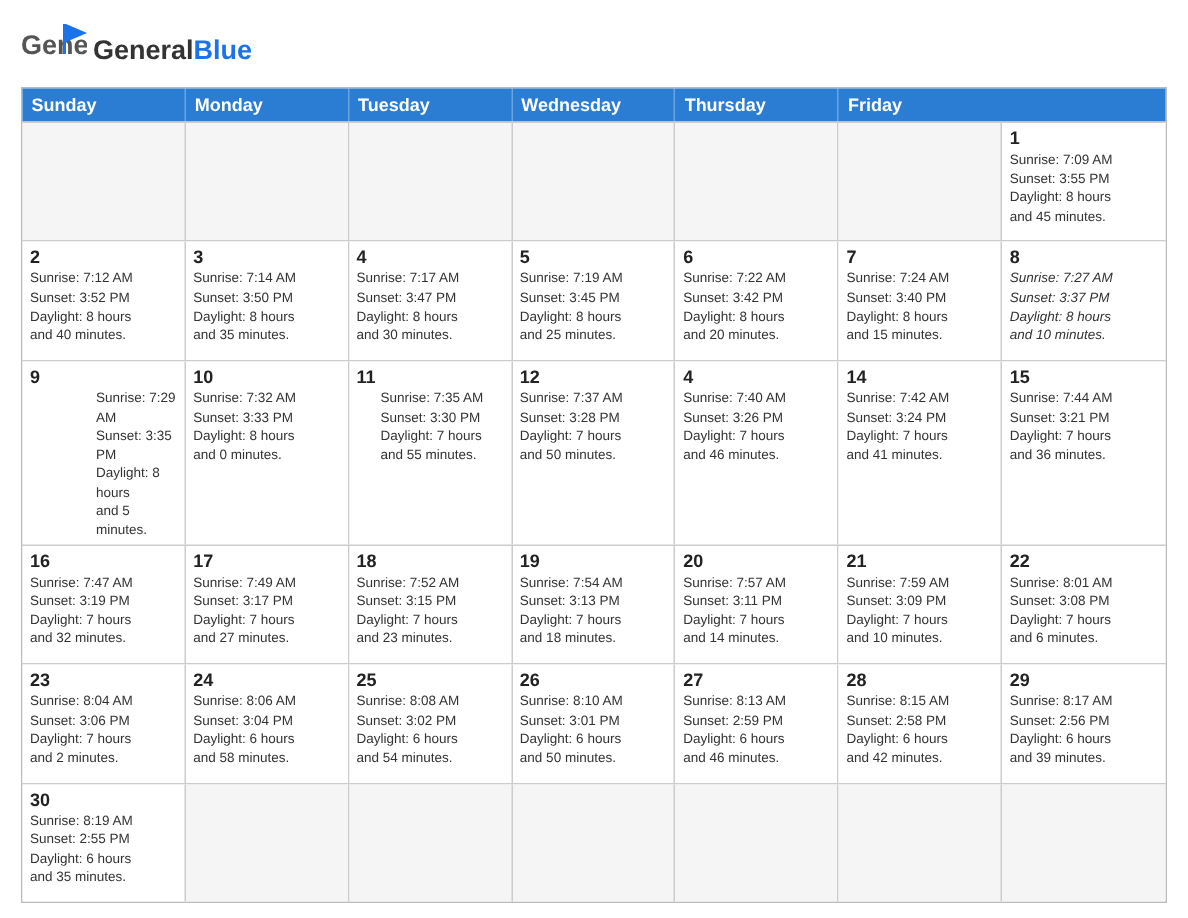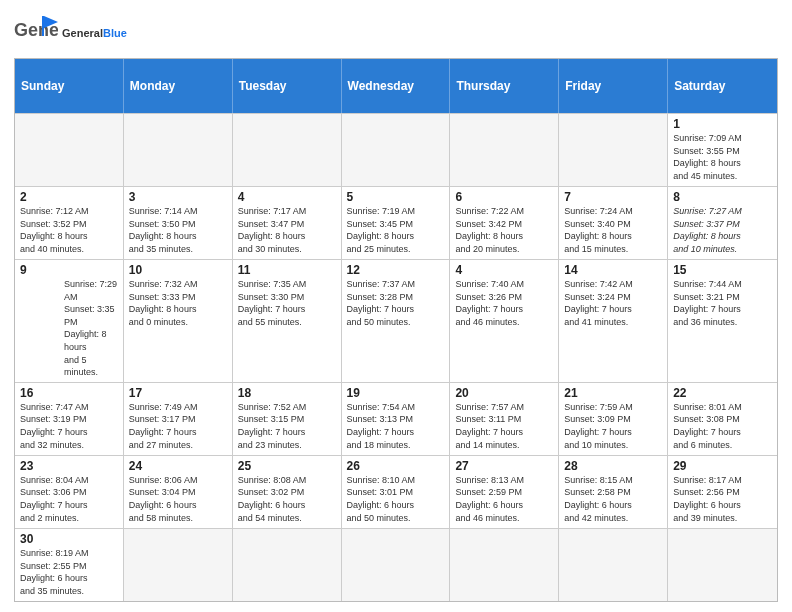--- a/index.html
+++ b/index.html
@@ -55,21 +55,21 @@
     }
     .dow-row {
       display: grid;
       grid-template-columns: repeat(7, 1fr);
       background: #2b7cd3;
     }
     .dow-cell {
       color: #fff;
       font-weight: bold;
       font-size: 12px;
-      padding: 20px 6px;
+      padding: 4px 6px;
       border-right: 1px solid rgba(255,255,255,0.3);
       text-align: left;
     }
     .dow-cell:last-child { border-right: none; }
     .cal-body {
       flex: 1;
       display: flex;
       flex-direction: column;
     }
     .cal-row {
@@ -108,39 +108,38 @@
   <div class="header">
     <div class="logo">
       <div class="logo-icon">
         <svg width="44" height="36" viewBox="0 0 44 36">
           <text x="0" y="22" font-size="18" font-weight="bold" fill="#555">General</text>
 
           <polygon points="30,2 44,8 30,14" fill="#1a73e8"></polygon>
           <rect x="28" y="2" width="2" height="20" fill="#1a73e8"></rect>
         </svg>
       </div>
-      <div style="font-size:11px;color:#555;margin-top:2px;">
+      <div style="font-size:18px;color:#555;margin-top:2px;">
         <span style="font-weight:bold;color:#333">General</span><span style="color:#1a73e8;font-weight:bold;">Blue</span>
       </div>
     </div>
     <div class="title-block">
       <div class="cal-title"></div>
       <div class="cal-subtitle"></div>
     </div>
   </div>
 
   <div class="calendar">
     <div class="dow-row">
     <div class="dow-cell">Sunday</div>
         <div class="dow-cell">Monday</div>
         <div class="dow-cell">Tuesday</div>
         <div class="dow-cell">Wednesday</div>
         <div class="dow-cell">Thursday</div>
         <div class="dow-cell">Friday</div>
-        <div class="dow-cell">Saturday</div>
       </div>
     <div class="cal-body">
     <div class="cal-row">
           <div class="cal-cell empty"></div>
           <div class="cal-cell empty"></div>
           <div class="cal-cell empty"></div>
           <div class="cal-cell empty"></div>
           <div class="cal-cell empty"></div>
           <div class="cal-cell empty"></div>
           <div class="cal-cell">
@@ -212,21 +211,21 @@
           </div>
           <div class="cal-cell">
             <span class="day-num">10</span>
             <div class="sun-info" style="white-space: pre-line;">Sunrise: 7:32 AM
 Sunset: 3:33 PM
 Daylight: 8 hours
 and 0 minutes.</div>
           </div>
           <div class="cal-cell">
             <span class="day-num">11</span>
-            <div class="sun-info" style="white-space: pre-line;">Sunrise: 7:35 AM
+            <div class="sun-info" style="white-space: pre-line; margin-left: 16px;">Sunrise: 7:35 AM
 Sunset: 3:30 PM
 Daylight: 7 hours
 and 55 minutes.</div>
           </div>
           <div class="cal-cell">
             <span class="day-num">12</span>
             <div class="sun-info" style="white-space: pre-line;">Sunrise: 7:37 AM
 Sunset: 3:28 PM
 Daylight: 7 hours
 and 50 minutes.</div>

